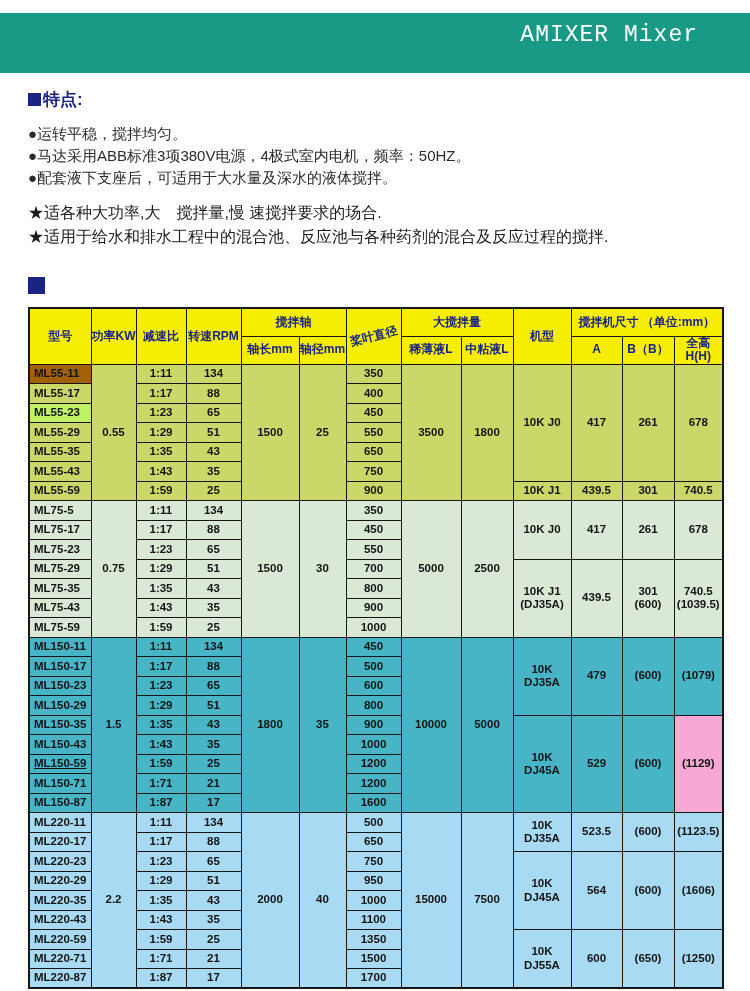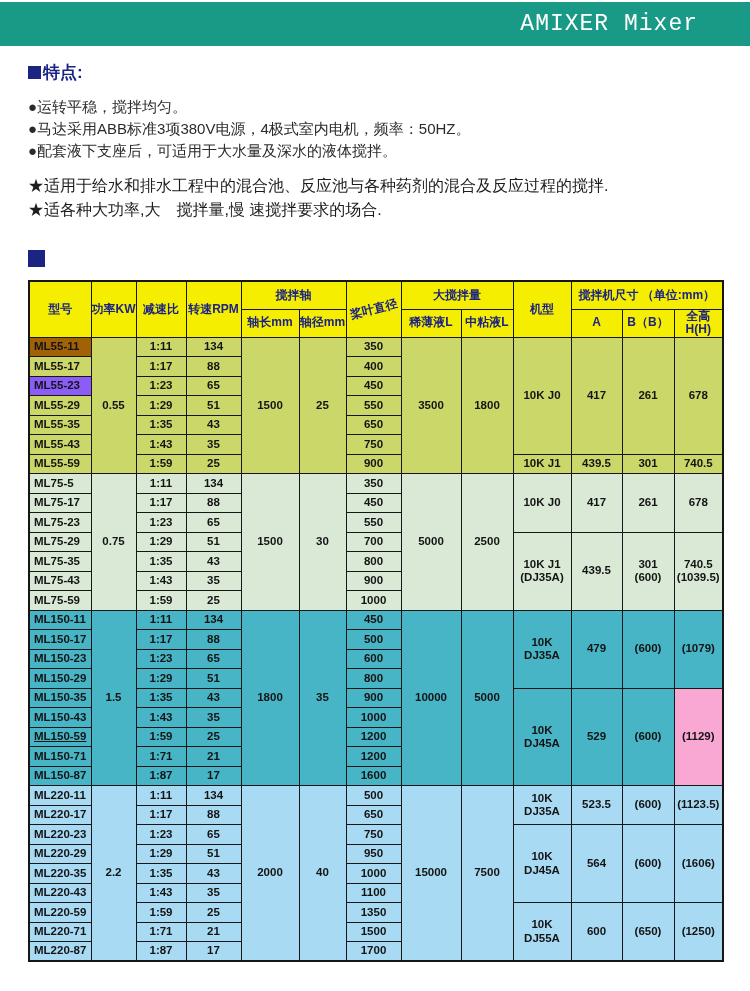--- a/index.html
+++ b/index.html
@@ -3,21 +3,21 @@
 <meta charset="utf-8">
 <style>
   * { box-sizing: border-box; }
   html, body { margin: 0; padding: 0; background: #ffffff; }
   .page {
     width: 750px; height: 991px; background: #ffffff;
     font-family: "Liberation Sans", sans-serif;
     overflow: hidden; position: relative;
   }
   .topbar {
-    margin-top: 2px; height: 44px;
+    margin-top: 13px; height: 60px;
     background: var(--c-topbar, #189a86);
     text-align: right; line-height: 44px; padding-right: 52px;
   }
   .brand {
     color: #ffffff; font-family: "Liberation Mono", "DejaVu Sans Mono", monospace;
     font-size: 23px; letter-spacing: 1px; font-weight: 500;
   }
   .content { padding-left: 28px; padding-right: 28px; }
   .section-head {
     margin-top: 16px; display: flex; align-items: center;
@@ -65,22 +65,22 @@
     <div class="section-head">
       <span class="sq sm"></span>
       <span>特点:</span>
     </div>
     <ul class="bullets" id="feature-list">
         <li>●运转平稳，搅拌均匀。</li>
         <li>●马达采用ABB标准3项380V电源，4极式室内电机，频率：50HZ。</li>
         <li>●配套液下支座后，可适用于大水量及深水的液体搅拌。</li>
       </ul>
     <ul class="stars" id="star-list">
+        <li>★适各种大功率,大　搅拌量,慢 速搅拌要求的场合.</li>
         <li>★适用于给水和排水工程中的混合池、反应池与各种药剂的混合及反应过程的搅拌.</li>
-        <li>★适各种大功率,大　搅拌量,慢 速搅拌要求的场合.</li>
       </ul>
     <div class="table-head">
       <span class="sq lg"></span>
     </div>
     <table id="spec-table">
         <colgroup>
           <col style="width: 62px;">
           <col style="width: 45px;">
           <col style="width: 50px;">
           <col style="width: 55px;">
@@ -133,21 +133,21 @@
             <td rowspan="6" style="background: rgb(204, 215, 106);">261</td>
             <td rowspan="6" style="background: rgb(204, 215, 106);">678</td>
           </tr>
           <tr>
             <td class="model" style="background: rgb(204, 215, 106);">ML55-17</td>
             <td style="background: rgb(204, 215, 106);">1:17</td>
             <td style="background: rgb(204, 215, 106);">88</td>
             <td style="background: rgb(204, 215, 106);">400</td>
           </tr>
           <tr>
-            <td class="model" style="background: #8b5cf6;">ML55-23</td>
+            <td class="model" style="background: #bef264;">ML55-23</td>
             <td style="background: rgb(204, 215, 106);">1:23</td>
             <td style="background: rgb(204, 215, 106);">65</td>
             <td style="background: rgb(204, 215, 106);">450</td>
           </tr>
           <tr>
             <td class="model" style="background: rgb(204, 215, 106);">ML55-29</td>
             <td style="background: rgb(204, 215, 106);">1:29</td>
             <td style="background: rgb(204, 215, 106);">51</td>
             <td style="background: rgb(204, 215, 106);">550</td>
           </tr>

